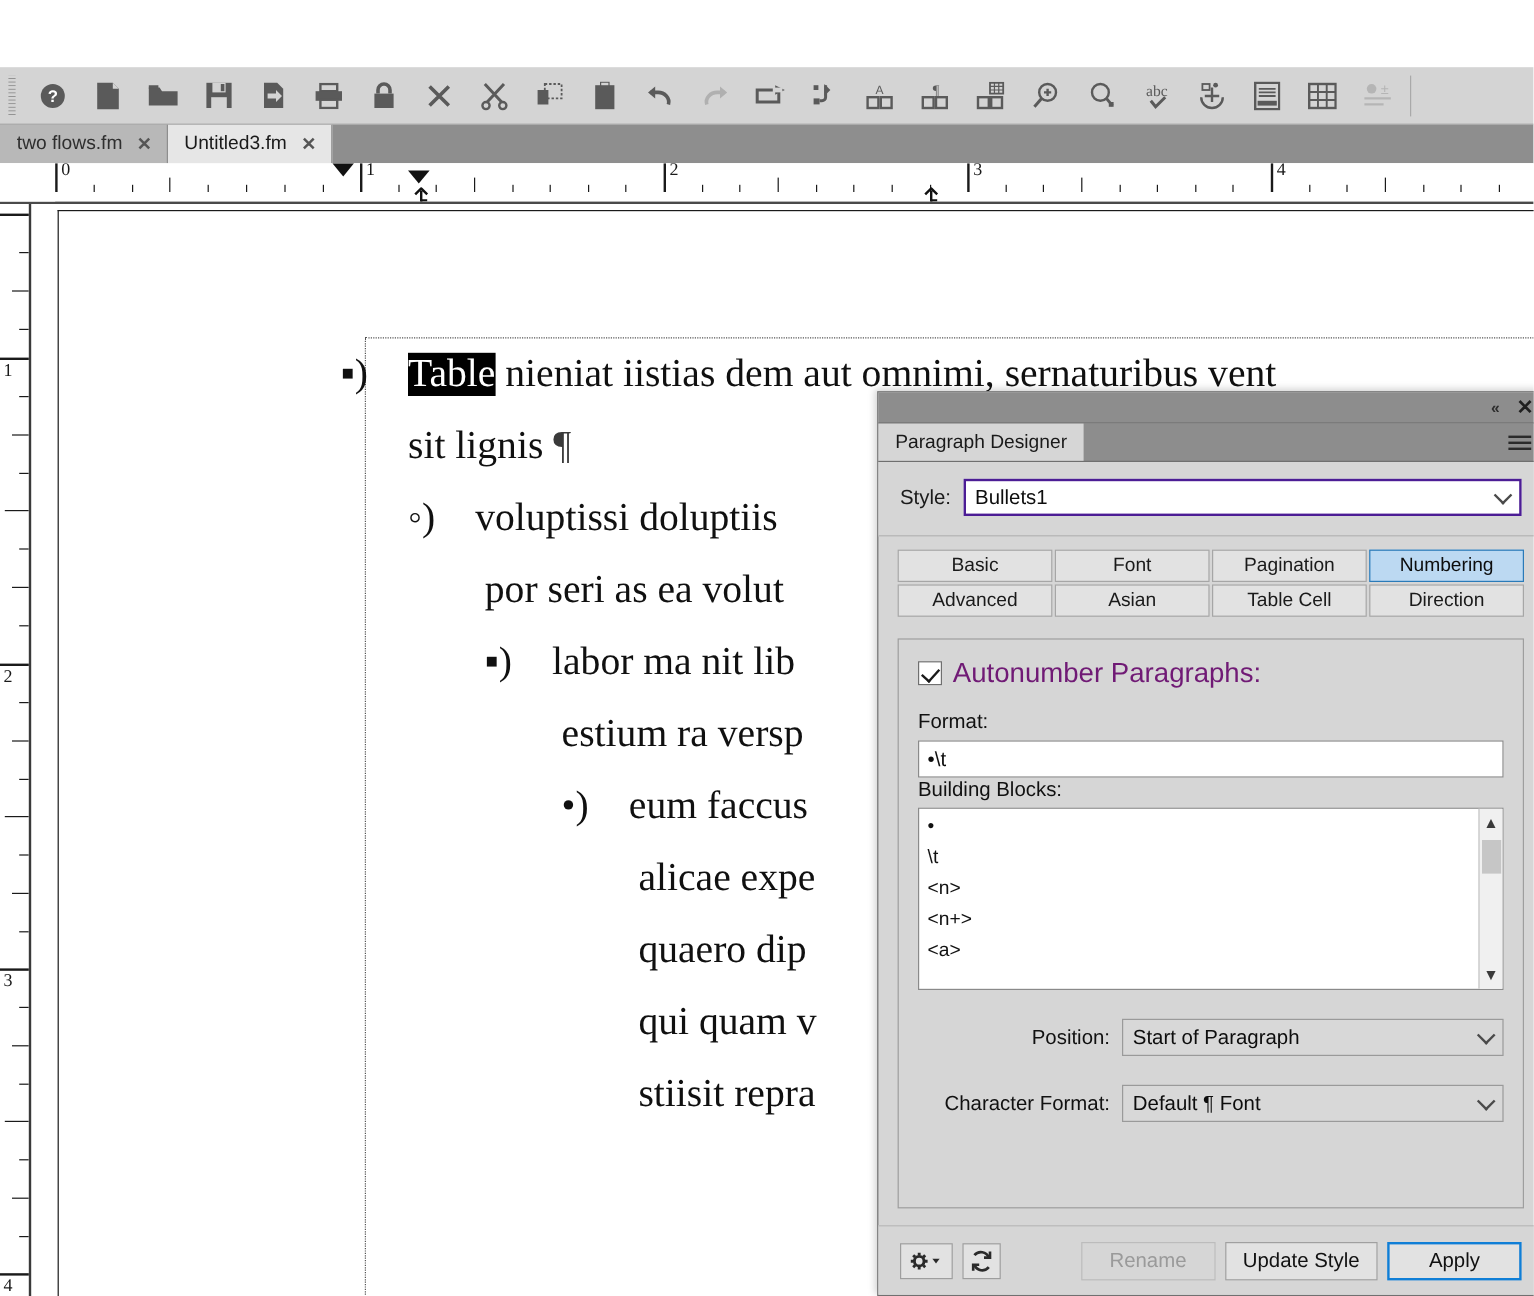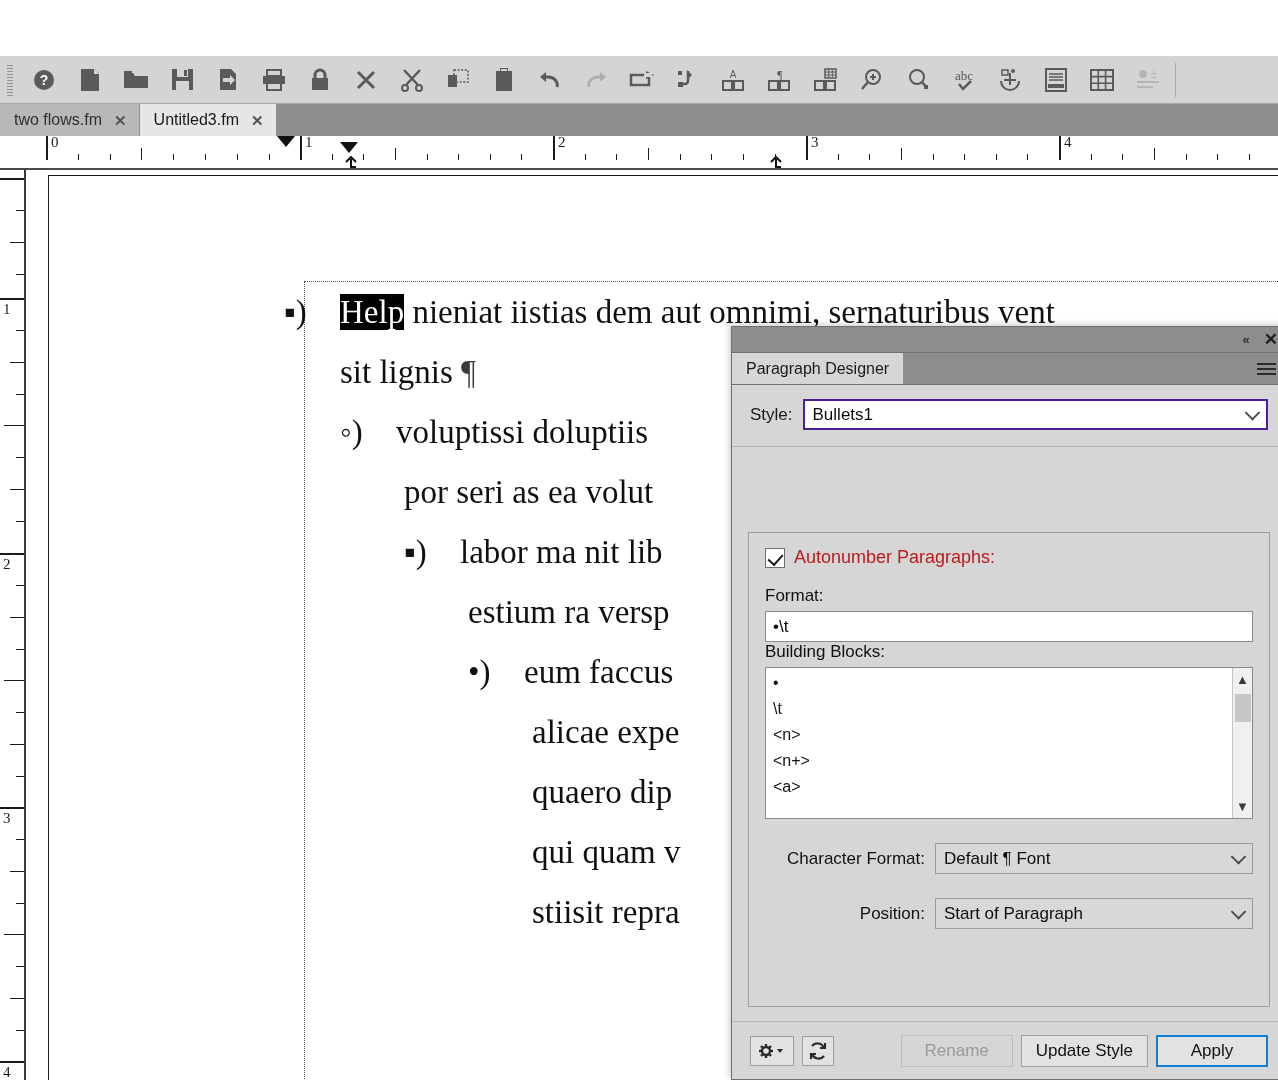--- a/index.html
+++ b/index.html
@@ -264,21 +264,21 @@
     width: 20px; height: 20px; background: #ffffff;
     border: 1px solid #6f6f6f; margin-right: 9px;
     position: relative;
   }
   .chkbox::after {
     content: ""; position: absolute;
     left: 5px; top: 2px; width: 7px; height: 12px;
     border-right: 2px solid #1a1a1a; border-bottom: 2px solid #1a1a1a;
     transform: rotate(42deg);
   }
-  .chk-label { font-size: 18px; color: #b91c1c; }
+  .chk-label { font-size: 23px; color: #701a75; }
   .fld-label { font-size: 17px; color: #111; margin-bottom: 5px; }
   .text-input {
     height: 31px; background: #ffffff; border: 1px solid #8a8a8a;
     display: flex; align-items: center; padding: 0 7px;
     font-size: 17px; color: #0d0d0d;
     font-family: "Liberation Sans", sans-serif;
   }
   .listbox {
     margin-top: 4px; height: 152px; background: #ffffff;
     border: 1px solid #8a8a8a;
@@ -642,21 +642,21 @@
   </div>
 
   <div class="canvas">
     <div class="page">
       <div class="textframe"></div>
     </div>
 
     <div class="doctext">
 
       <div class="dline" style="padding-left:0px;">
-        <span class="bullet-marker">▪)</span><span class="sel">Help</span><span> nieniat iistias dem aut omnimi, sernaturibus vent</span>
+        <span class="bullet-marker">▪)</span><span class="sel">Table</span><span> nieniat iistias dem aut omnimi, sernaturibus vent</span>
       </div>
 
       <div class="dline" style="padding-left:56px;">
         <span>sit lignis </span><span class="pilcrow">¶</span>
       </div>
 
       <div class="dline" style="padding-left:56px;">
         <span class="bullet-marker">◦)</span><span>voluptissi doluptiis</span>
       </div>
 
@@ -712,20 +712,30 @@
     </div>
 
     <div class="style-row">
       <span class="style-label">Style:</span>
       <div class="style-combo">
         <span>Bullets1</span>
         <span class="combo-arrow"></span>
       </div>
     </div>
 
+    <div class="tabs-grid">
+      <div class="ptbtn">Basic</div>
+      <div class="ptbtn">Font</div>
+      <div class="ptbtn">Pagination</div>
+      <div class="ptbtn sel2">Numbering</div>
+      <div class="ptbtn">Advanced</div>
+      <div class="ptbtn">Asian</div>
+      <div class="ptbtn">Table Cell</div>
+      <div class="ptbtn">Direction</div>
+    </div>
 
     <div class="panel-body">
 
       <div class="chk-row">
         <div class="chkbox"></div>
         <span class="chk-label">Autonumber Paragraphs:</span>
       </div>
 
       <div class="fld-label">Format:</div>
       <div class="text-input">•\t</div>
@@ -740,31 +750,31 @@
           <div>&lt;a&gt;</div>
         </div>
         <div class="lb-scroll">
           <span class="lb-arrow up">▲</span>
           <div class="lb-thumb"></div>
           <span class="lb-arrow dn">▼</span>
         </div>
       </div>
 
       <div class="sel-row">
+        <span class="lbl" style="width:170px;">Position:</span>
+        <div class="dropdown">
+          <span>Start of Paragraph</span>
+          <span class="combo-arrow"></span>
+        </div>
+      </div>
+
+      <div class="sel-row">
         <span class="lbl" style="width:170px;">Character Format:</span>
         <div class="dropdown">
           <span>Default ¶ Font</span>
-          <span class="combo-arrow"></span>
-        </div>
-      </div>
-
-      <div class="sel-row">
-        <span class="lbl" style="width:170px;">Position:</span>
-        <div class="dropdown">
-          <span>Start of Paragraph</span>
           <span class="combo-arrow"></span>
         </div>
       </div>
 
     </div>
 
     <div class="panel-footer">
       <div class="ficon">
         <svg width="30" height="18" viewBox="0 0 30 18">
           <g transform="translate(9,9)">

